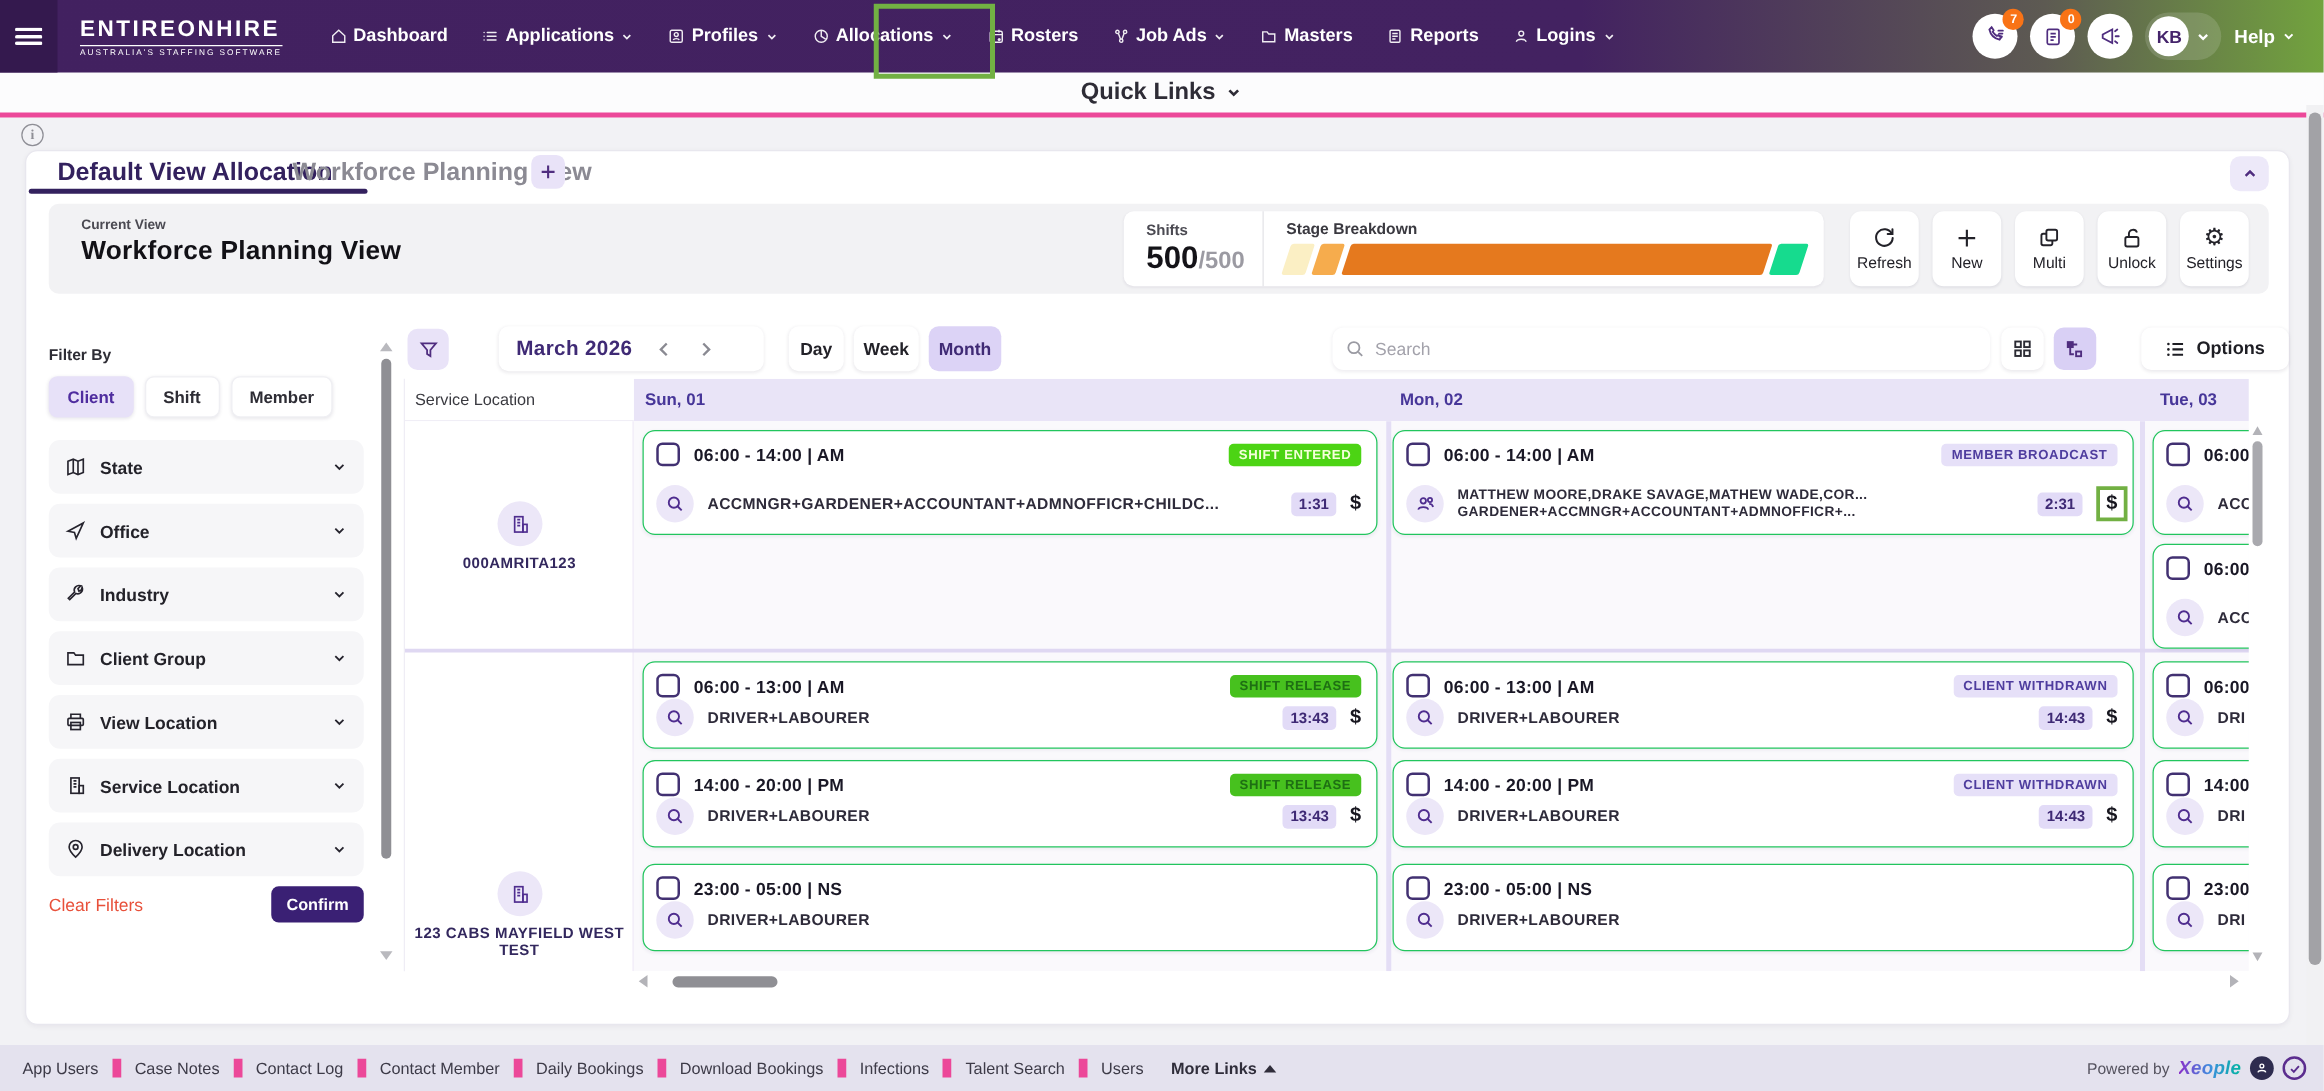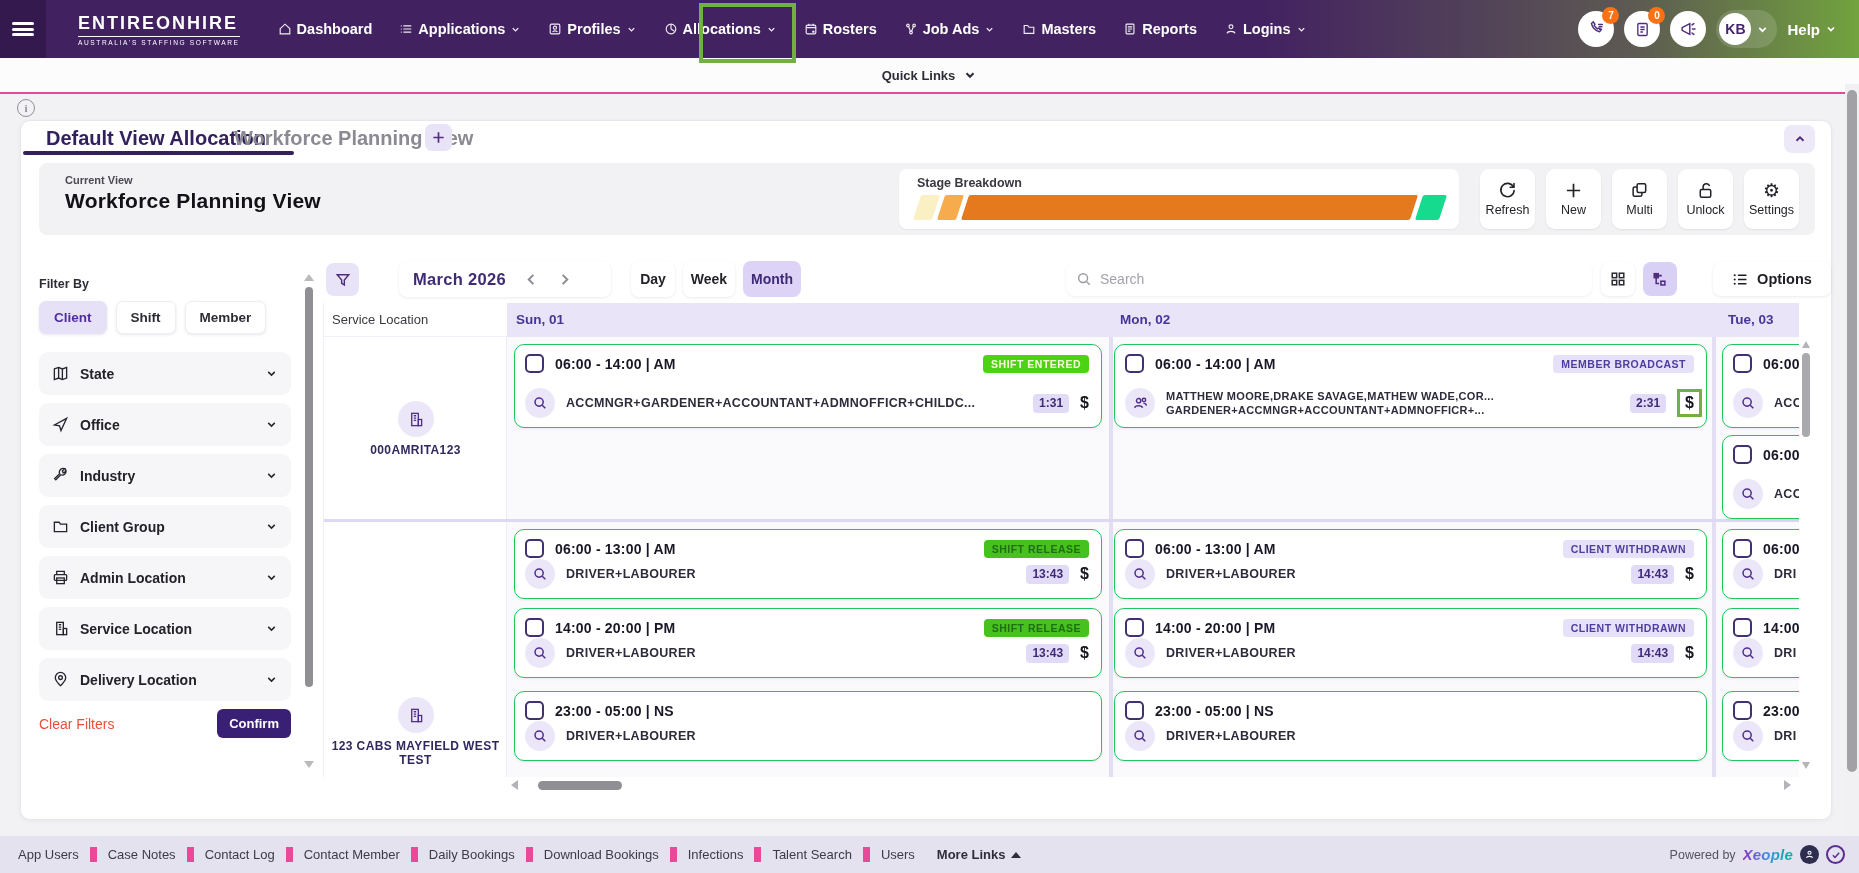--- a/index.html
+++ b/index.html
@@ -7,37 +7,37 @@
   body { font-family:"Liberation Sans", sans-serif; background:#F2F2F5; overflow:hidden; position:relative; }
   #app { position:absolute; inset:0; }
   svg { display:block; }
 
   
   .navbar { position:absolute; left:0; top:0; width:1859px; height:58px;
     background:linear-gradient(90deg,#422160 0%,#432261 68%,#5d5a52 88%,#72a33e 100%);
     display:flex; align-items:center; z-index:30; }
   .hamburger { width:46px; height:58px; background:#34194e; display:flex; align-items:center; justify-content:center; cursor:pointer; }
   .hamburger span { display:block; width:22px; border-top:3px solid #fff; margin:2.5px 0; border-radius:2px; }
-  .logo { margin-left:32px; color:#fff; }
+  .logo { margin-left:18px; color:#fff; }
   .logo-title { font-size:18px; font-weight:bold; letter-spacing:2px; }
   .logo-sub { font-size:6.6px; letter-spacing:1.6px; border-top:1.5px solid #fff; margin-top:2px; padding-top:2px; }
   .nav-items { display:flex; align-items:center; gap:27px; margin-left:38px; }
   .nav-item { display:flex; align-items:center; gap:5px; color:#fff; font-size:14.5px; font-weight:bold; cursor:pointer; white-space:nowrap; }
   .nav-item svg { opacity:.92; }
   .nav-right { margin-left:auto; display:flex; align-items:center; gap:10px; padding-right:22px; }
   .icon-btn { position:relative; width:36px; height:36px; border-radius:50%; background:#fff; display:flex; align-items:center; justify-content:center; color:#4F2D7F; cursor:pointer; }
   .nbadge { position:absolute; top:-4px; right:-5px; min-width:17px; height:17px; border-radius:9px; background:#F97316; color:#fff; font-size:10px; font-weight:bold; display:flex; align-items:center; justify-content:center; padding:0 4px; }
   .avatar-wrap { display:flex; align-items:center; gap:5px; background:rgba(255,255,255,.14); border-radius:20px; padding:3px 8px 3px 3px; cursor:pointer; }
   .avatar { width:32px; height:32px; border-radius:50%; background:#fff; color:#45246B; font-weight:bold; font-size:14px; display:flex; align-items:center; justify-content:center; }
   .help { display:flex; align-items:center; gap:5px; color:#fff; font-size:15px; font-weight:bold; cursor:pointer; }
 
   .rosters-highlight { position:absolute; left:699px; top:3px; width:97px; height:60px; border:4px solid #72B043; z-index:40; pointer-events:none; }
 
   
-  .quickbar { position:absolute; left:0; top:58px; width:1859px; height:36px; background:#FCFCFD; border-bottom:2px solid #ec4899; display:flex; align-items:center; justify-content:center; gap:8px; color:#2E2C36; font-size:13px; font-weight:bold; }
+  .quickbar { position:absolute; left:0; top:58px; width:1859px; height:36px; background:#FCFCFD; border-bottom:4px solid #ec4899; display:flex; align-items:center; justify-content:center; gap:8px; color:#2E2C36; font-size:19px; font-weight:bold; }
 
   .page-scrollbar { position:absolute; right:0; top:84px; width:14px; height:789px; background:#F1F1F3; }
   .page-scrollbar .thumb { position:absolute; left:2px; width:10px; top:6px; height:682px; background:#A2A2A6; border-radius:6px; }
 
   .info-icon { position:absolute; left:17px; top:99px; width:18px; height:18px; border-radius:50%; border:1.6px solid #8F8F96; color:#8F8F96; font-size:11px; font-weight:bold; font-family:"Liberation Serif",serif; display:flex; align-items:center; justify-content:center; }
 
   
   .main-card { position:absolute; left:20px; top:120px; width:1812px; height:700px; background:#fff; border:1px solid #E8E7EE; border-radius:10px; box-shadow:0 1px 4px rgba(30,20,60,.05); }
 
   
@@ -367,20 +367,26 @@
             <path d="M4 10l4-4 4 4"></path>
           </svg>
         </div>
     </div>
 
     <div class="header-strip">
       <div class="cv-label">Current View</div>
       <div class="cv-title">Workforce Planning View</div>
 
       <div class="stats-card">
+        <div class="shifts-block">
+          <div class="shifts-label">Shifts</div>
+          <div class="shifts-nums">
+            <span class="shifts-value">500</span><span class="shifts-total">/500</span>
+          </div>
+        </div>
         <div class="stage-block">
           <div class="stage-label">Stage Breakdown</div>
           <div class="stage-bar">
             <div class="seg s1"></div>
             <div class="seg s2"></div>
             <div class="seg s3"></div>
             <div class="seg s4"></div>
           </div>
         </div>
       </div>
@@ -490,21 +496,21 @@
             </span>
         </div>
         <div class="acc">
           <span>
               <svg width="17" height="17" viewBox="0 0 18 18" fill="none" stroke="#26242E" stroke-width="1.4">
                 <path d="M5 6V2.5h8V6"></path>
                 <rect x="2.5" y="6" width="13" height="6" rx="1"></rect>
                 <rect x="5" y="9.5" width="8" height="6"></rect>
               </svg>
             </span>
-          <span class="albl">Admin Location</span>
+          <span class="albl">View Location</span>
           <span>
               <svg width="13" height="13" viewBox="0 0 16 16" fill="none" stroke="#26242E" stroke-width="1.8">
                 <path d="M4 6l4 4 4-4"></path>
               </svg>
             </span>
         </div>
         <div class="acc">
           <span>
               <svg width="17" height="17" viewBox="0 0 18 18" fill="none" stroke="#26242E" stroke-width="1.4">
                 <rect x="5" y="2.5" width="7" height="13"></rect>

